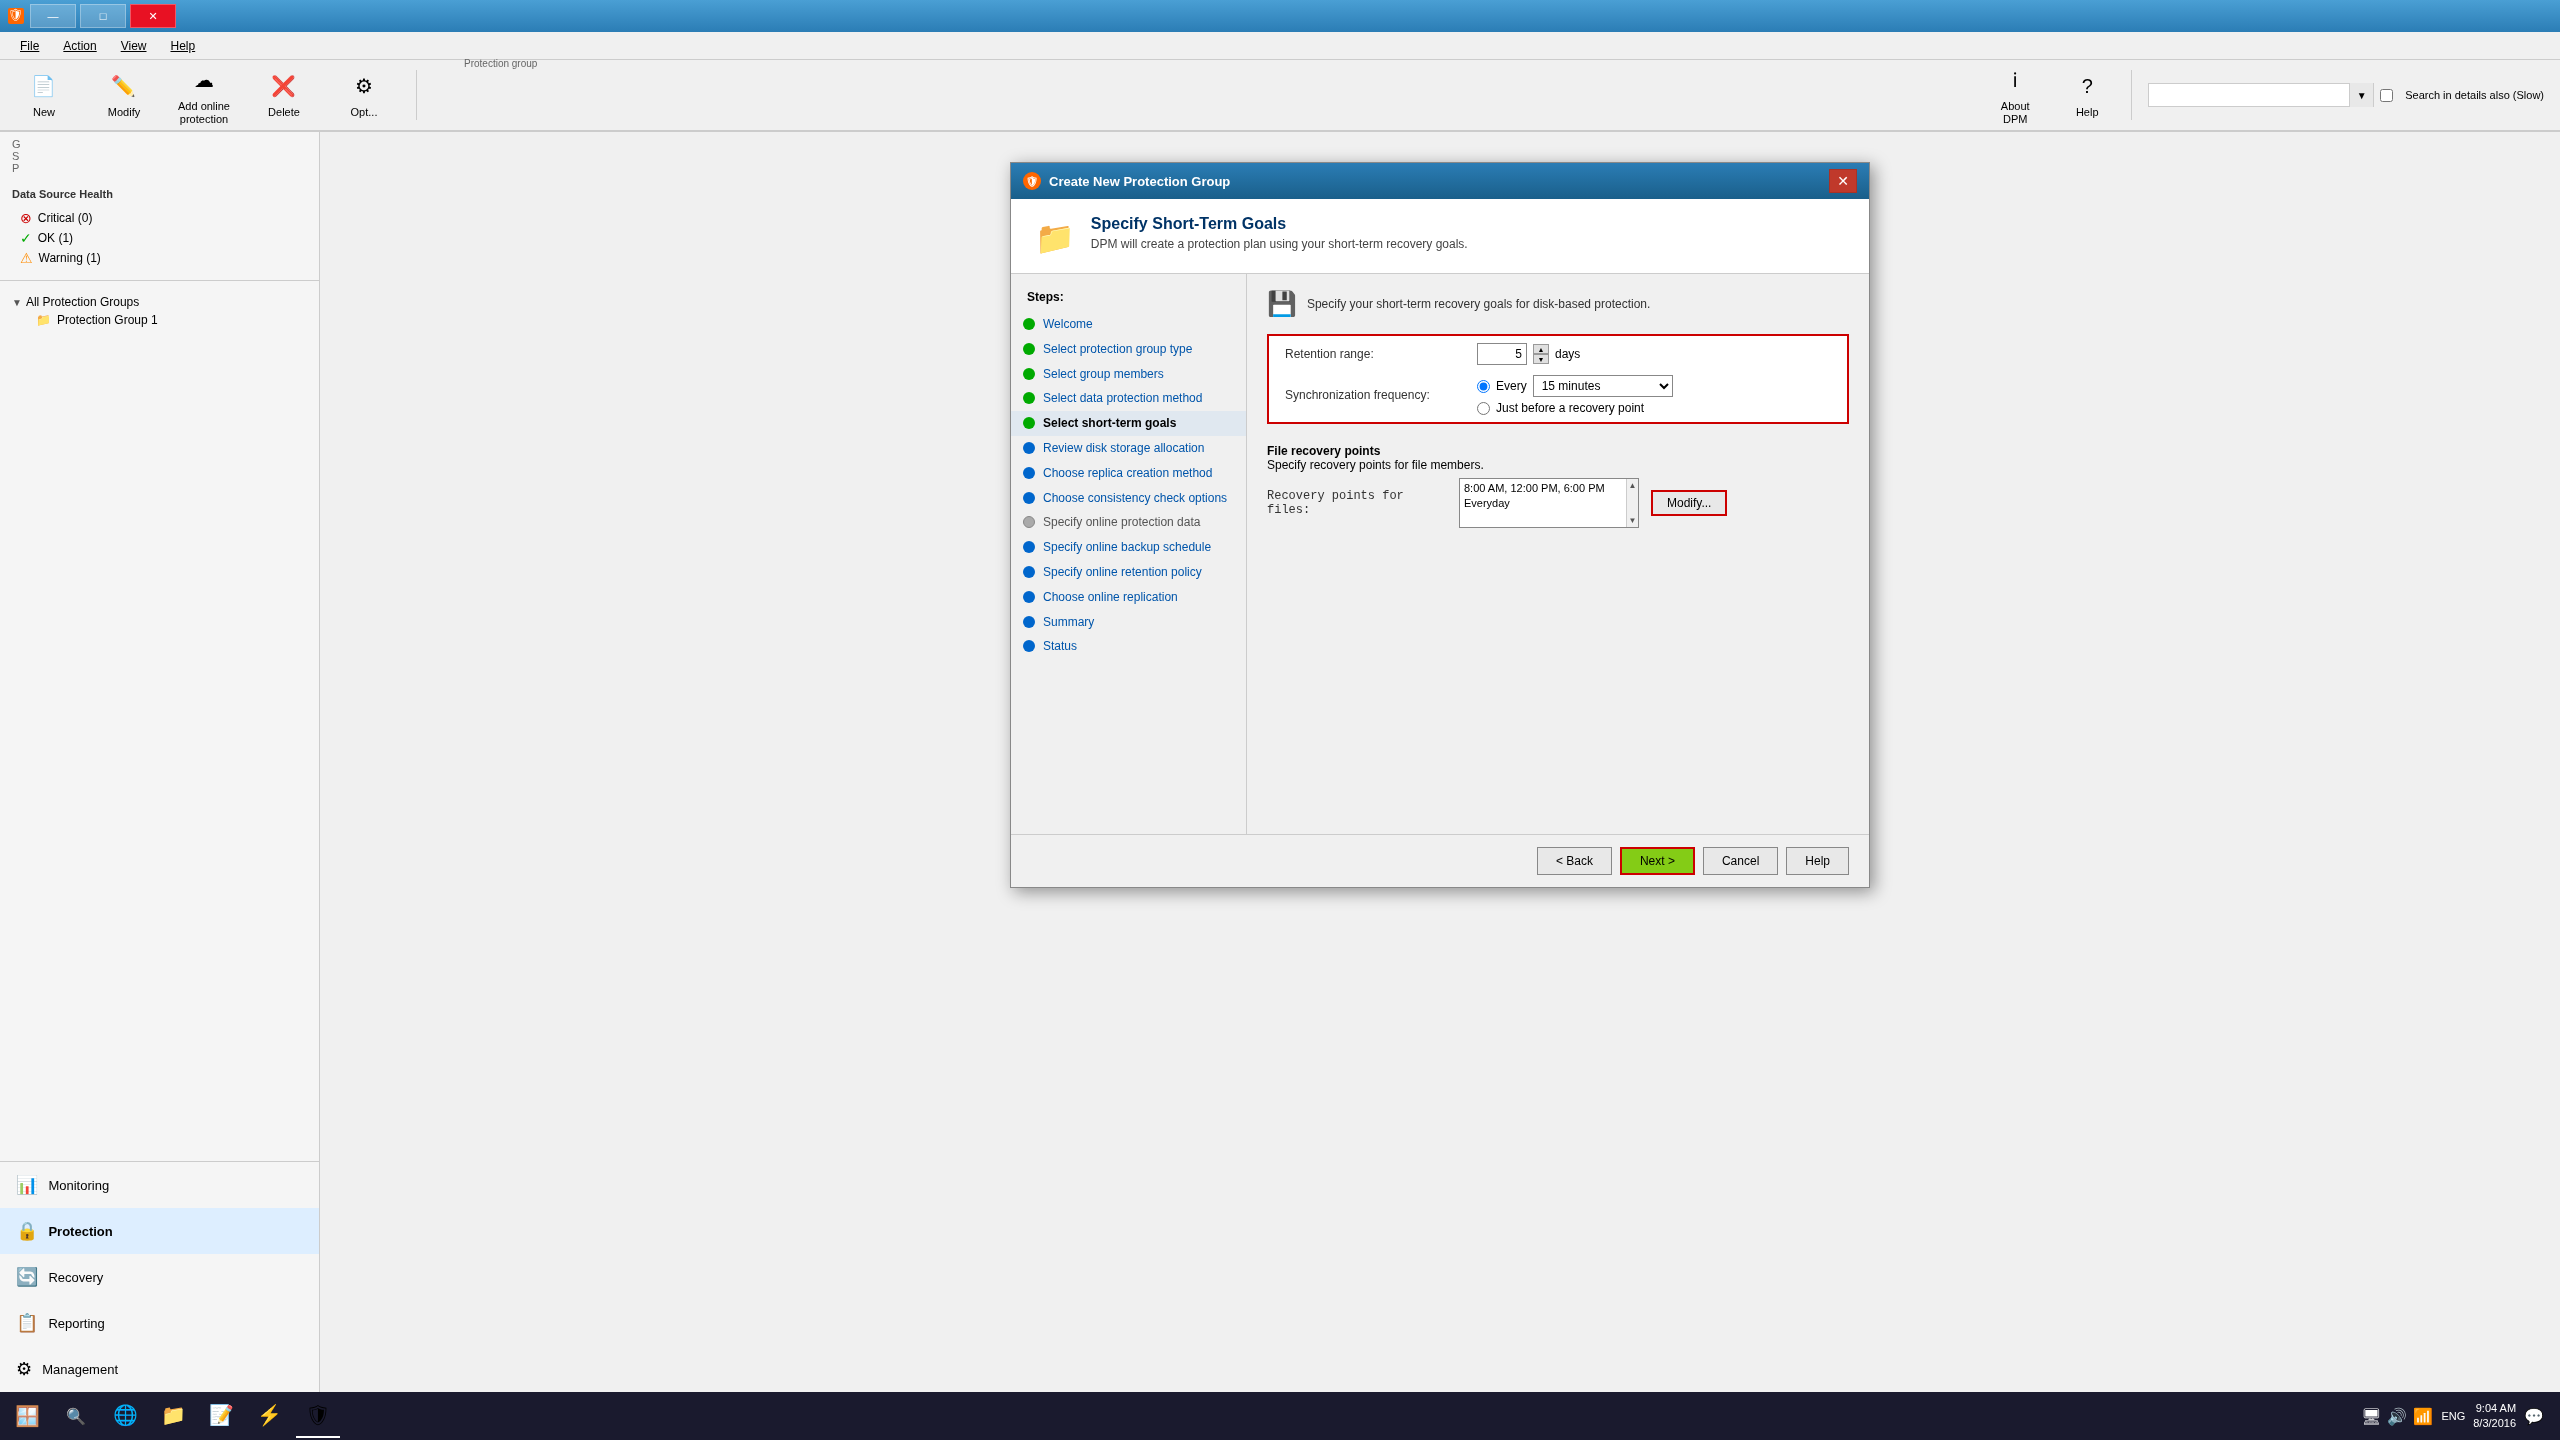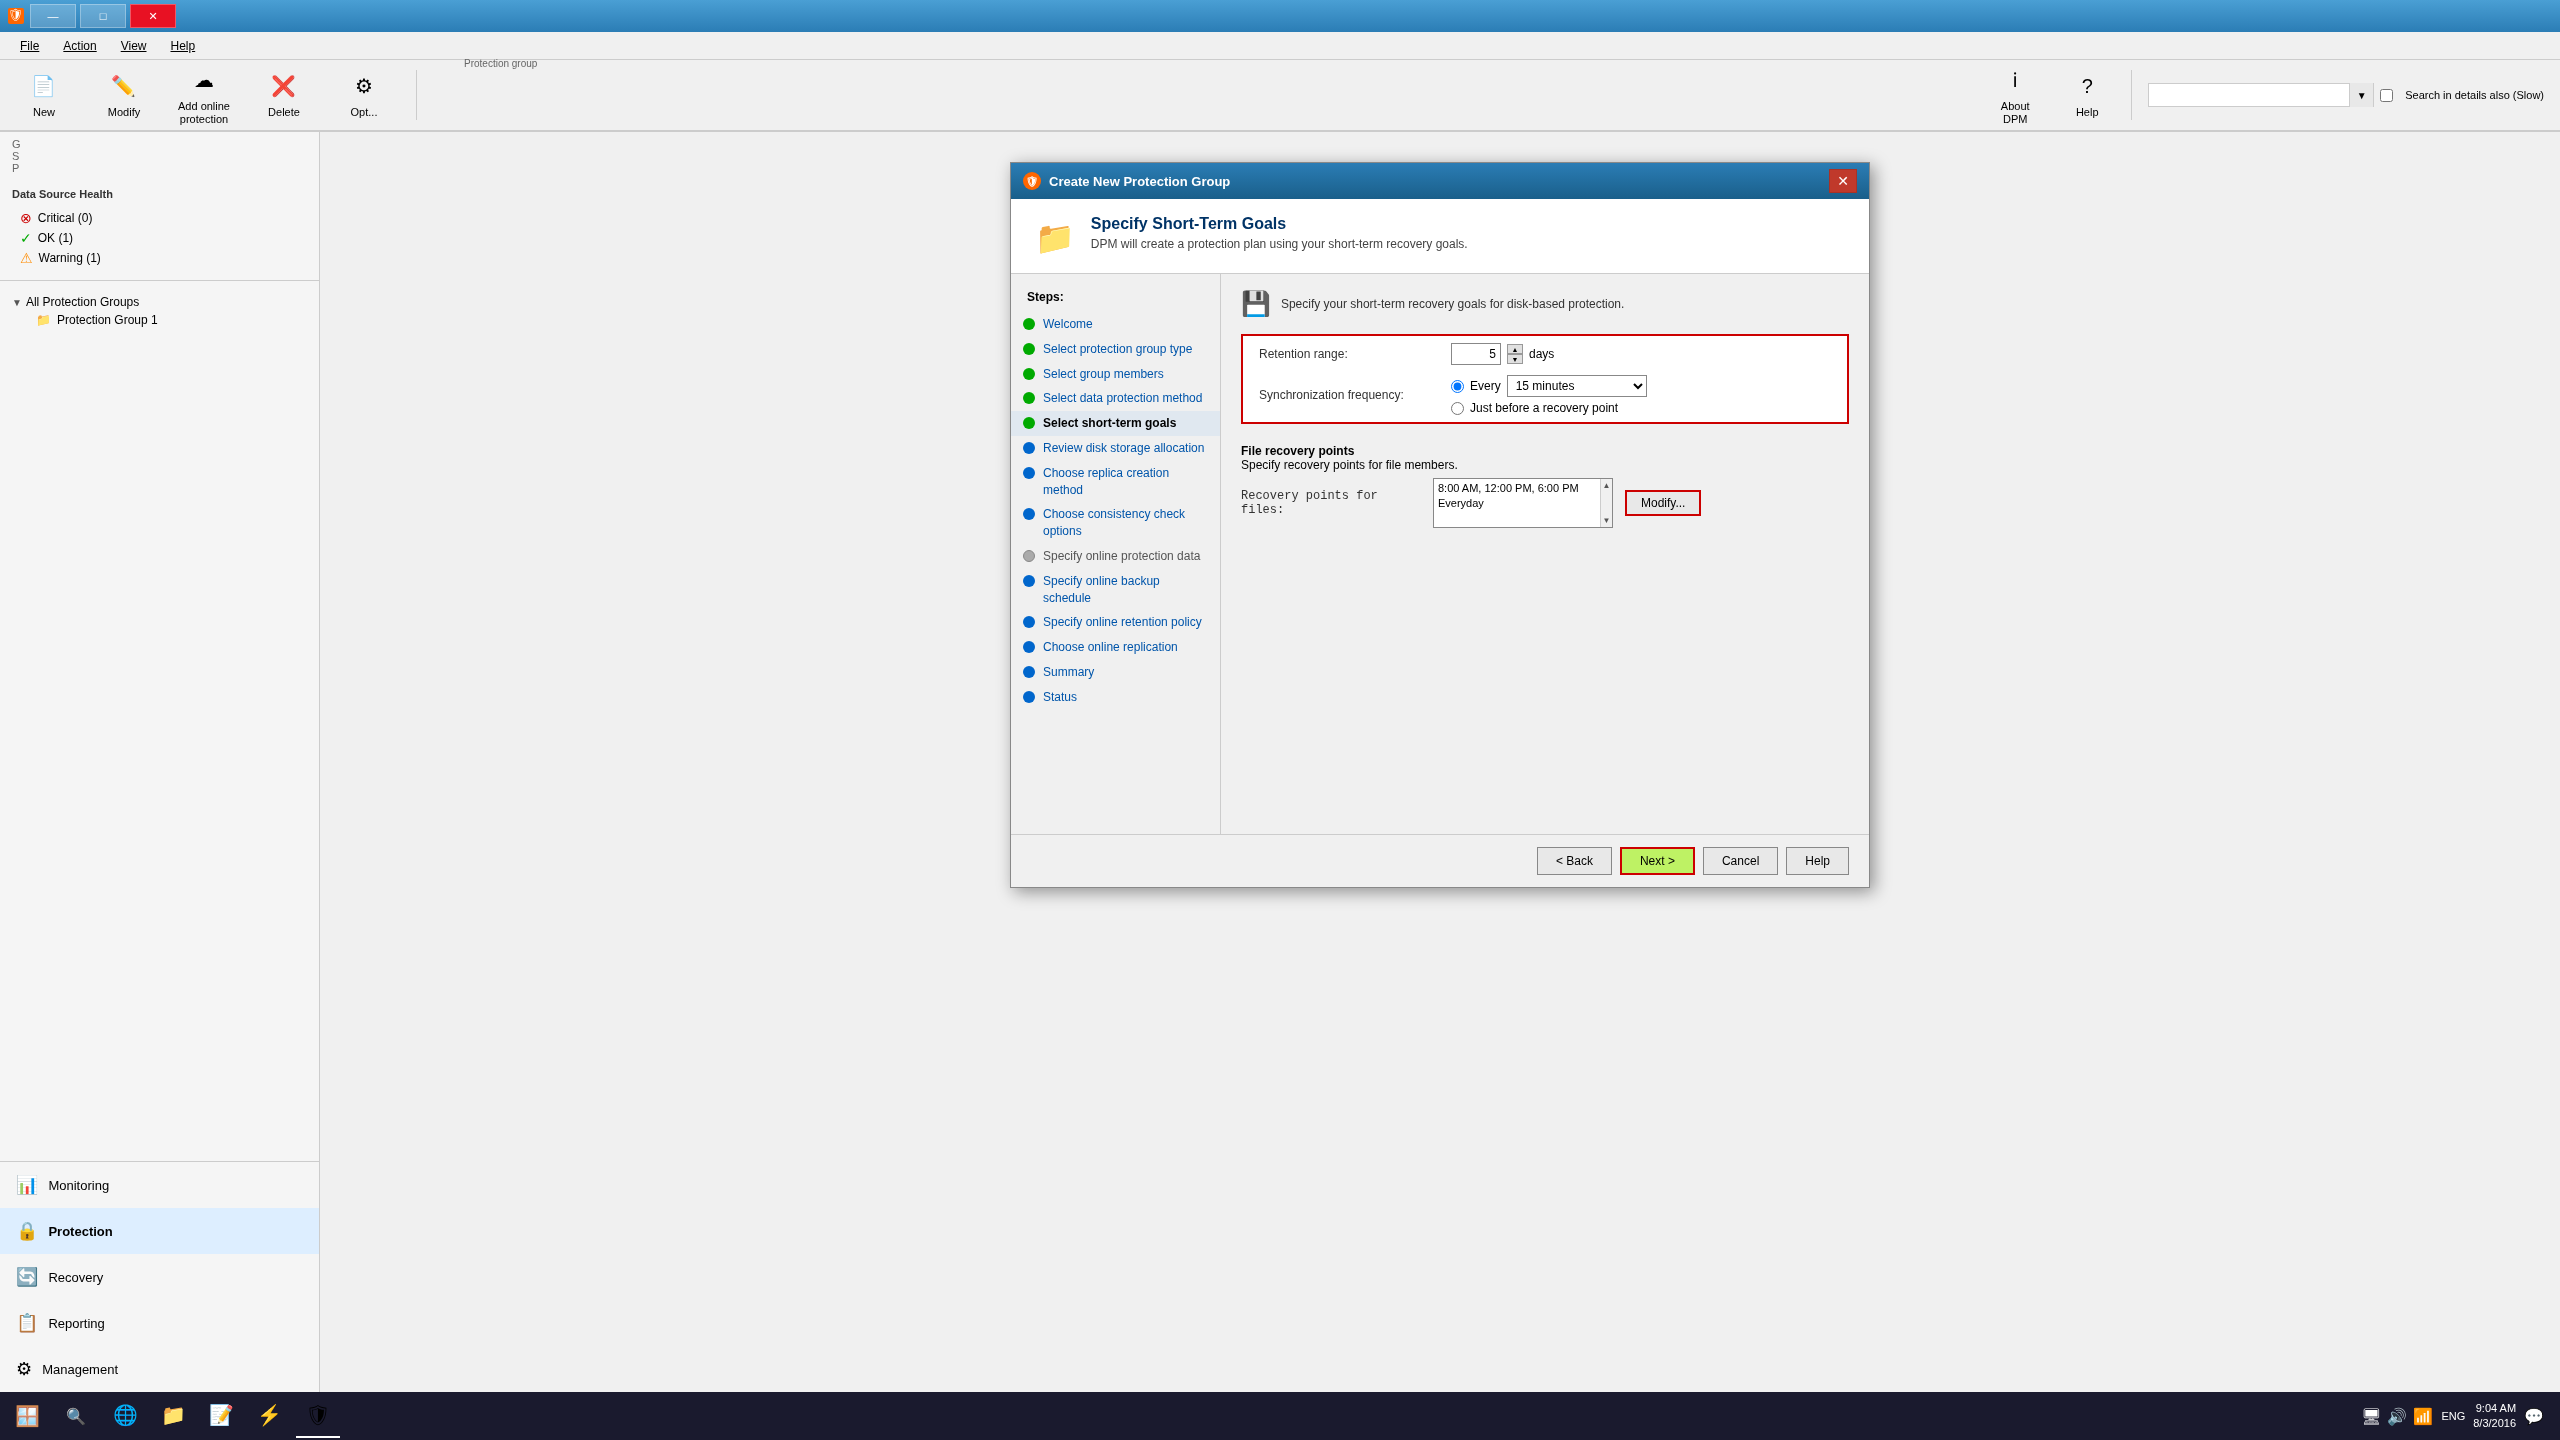--- a/index.html
+++ b/index.html
@@ -352,21 +352,21 @@
       color: #444;
     }
     .dialog-body {
       display: flex;
       flex: 1;
       min-height: 560px;
     }
 
     
     .steps-panel {
-      width: 210px;
+      width: 236px;
       background: #f0f0f0;
       padding: 12px 0;
       border-right: 1px solid #ccc;
       flex-shrink: 0;
     }
     .steps-title {
       font-size: 12px;
       font-weight: bold;
       padding: 4px 16px 8px;
       color: #000;
@@ -568,21 +568,21 @@
     .footer-btn {
       height: 28px;
       padding: 0 18px;
       font-size: 12px;
       cursor: pointer;
       border: 1px solid #888;
       background: #e8e8e8;
     }
     .footer-btn.primary {
       border: 2px solid #cc0000;
-      background: #bef264;
+      background: #84cc16;
       text-align: right;
     }
     .search-box {
       display: flex;
       align-items: center;
       border: 1px solid #ccc;
       background: white;
       height: 24px;
     }
     .search-input-field {

